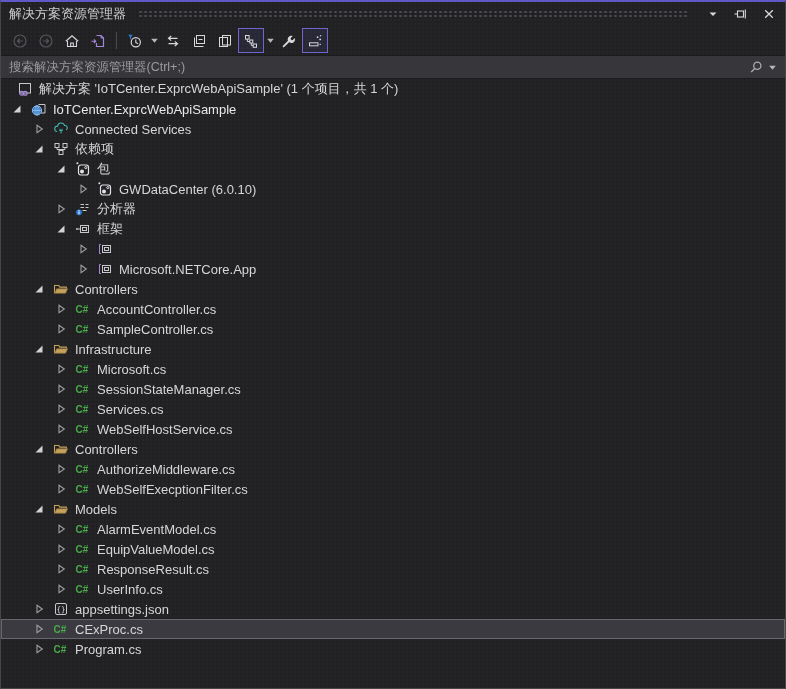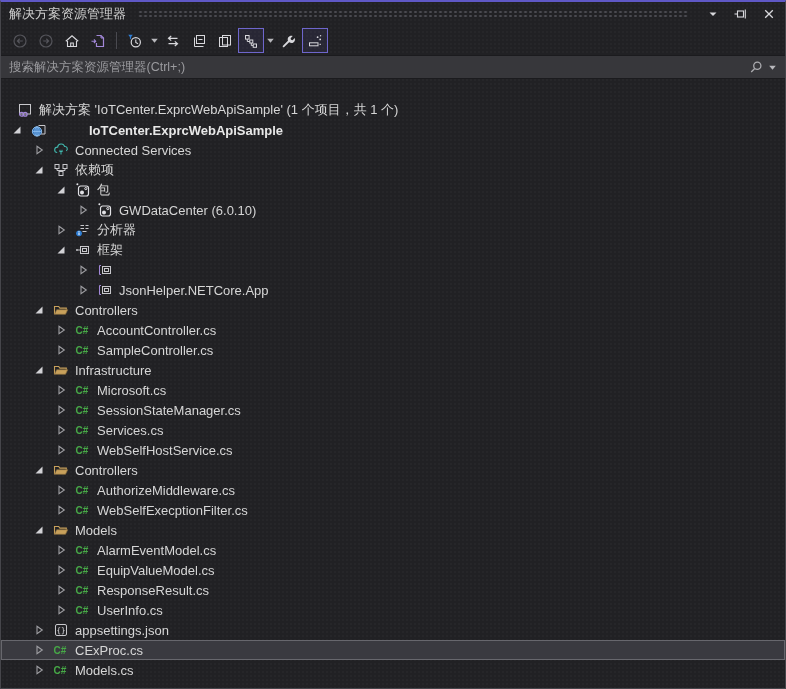--- a/index.html
+++ b/index.html
@@ -29,29 +29,29 @@
   .dd{width:12px;height:25px;display:flex;align-items:center;justify-content:center;
     background:none;border:none;padding:0;}
   
   .searchbar{height:22px;background:#37373B;border-top:1px solid #1B1B1E;
     border-bottom:1px solid #1B1B1E;display:flex;align-items:center;
     padding:0 6px 0 8px;font-size:12.5px;color:#9B9B9F;}
   .search-ph{flex:1;white-space:nowrap;overflow:hidden;}
   .sbtn{display:flex;align-items:center;justify-content:center;background:none;border:none;
     padding:0 2px;height:20px;}
   
-  .tree{padding-top:21px;}
+  .tree{padding-top:0;}
   .row{display:flex;align-items:center;height:20px;font-size:13px;color:#D6D6D6;
     box-sizing:border-box;white-space:nowrap;}
   .twisty{width:20px;flex:0 0 20px;height:16px;display:flex;align-items:center;
     justify-content:center;margin-right:4px;}
   .ticon{width:16px;height:16px;flex:0 0 16px;margin-right:6px;display:flex;
     align-items:center;justify-content:center;}
   .lbl{white-space:nowrap;}
-  .row.bold .lbl{font-weight:bold;color:#E8E8E8;margin-left:36px;}
+  .row.bold .lbl{font-weight:normal;color:#E8E8E8;}
   .row.selected{background:#3A3A40;box-shadow:inset 0 0 0 1px #67676D;}
   svg{display:block;}
 </style>
 </head>
 <body>
 
 <div class="window">
   <div class="titlebar">
     <span class="title">解决方案资源管理器</span>
     <div class="drag"></div>
@@ -355,21 +355,21 @@
             <path d="M6 4.2 L11.3 8 6 11.8 z" stroke="#9E9EA2" stroke-width="1.1"></path>
           </svg>
         </span>
     <span class="ticon">
           <svg width="16" height="16" viewBox="0 0 16 16" fill="none">
             <path d="M4 3.5 H2.5 v9 H4" stroke="#A388D9"></path>
    <rect x="5.5" y="4.5" width="8" height="7" stroke="#C8C8CC"></rect>
    <rect x="7.5" y="6.5" width="4" height="3" stroke="#C8C8CC"></rect>
           </svg>
         </span>
-    <span class="lbl">JsonHelper.NETCore.App</span>
+    <span class="lbl">Microsoft.NETCore.App</span>
   </div>
       <div class="row" style="padding-left:28px">
     <span class="twisty">
           <svg width="16" height="16" viewBox="0 0 16 16" fill="none">
             <path d="M11.5 4.5 v7 h-7 z" fill="#D2D2D6"></path>
           </svg>
         </span>
     <span class="ticon">
           <svg width="16" height="16" viewBox="0 0 16 16" fill="none">
             <path d="M1.5 12.3 v-7.8 h4.2 l1.2 1.6 h6.4 v1.6" stroke="#C7A05B" stroke-width="1.1"></path>
@@ -607,16 +607,16 @@
     <span class="twisty">
           <svg width="16" height="16" viewBox="0 0 16 16" fill="none">
             <path d="M6 4.2 L11.3 8 6 11.8 z" stroke="#9E9EA2" stroke-width="1.1"></path>
           </svg>
         </span>
     <span class="ticon">
           <svg width="16" height="16" viewBox="0 0 16 16" fill="none">
             <text x="0.5" y="12" font-size="10" font-weight="bold" fill="#47A947" font-family="'Liberation Sans',sans-serif">C#</text>
           </svg>
         </span>
-    <span class="lbl">Models.cs</span>
+    <span class="lbl">Program.cs</span>
   </div>
     </div>
 </div>
 
 </body></html>

